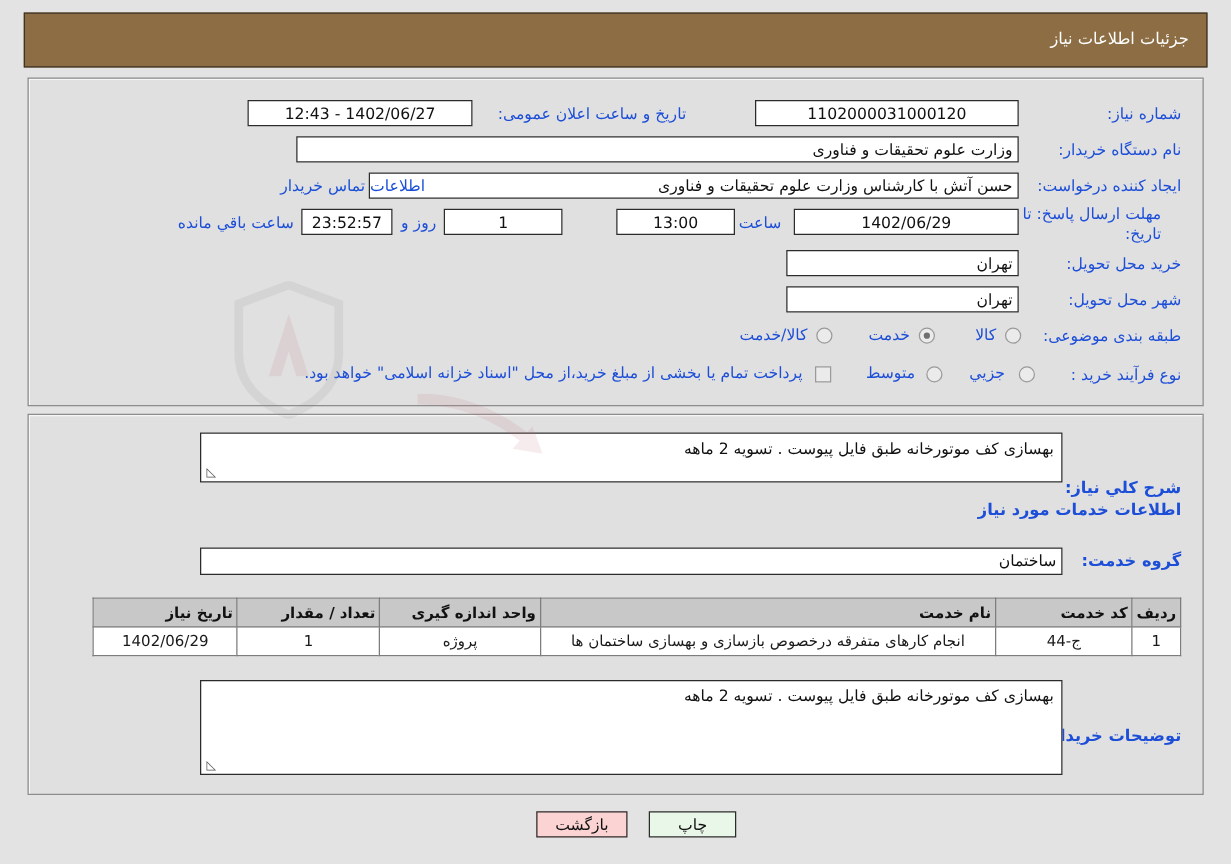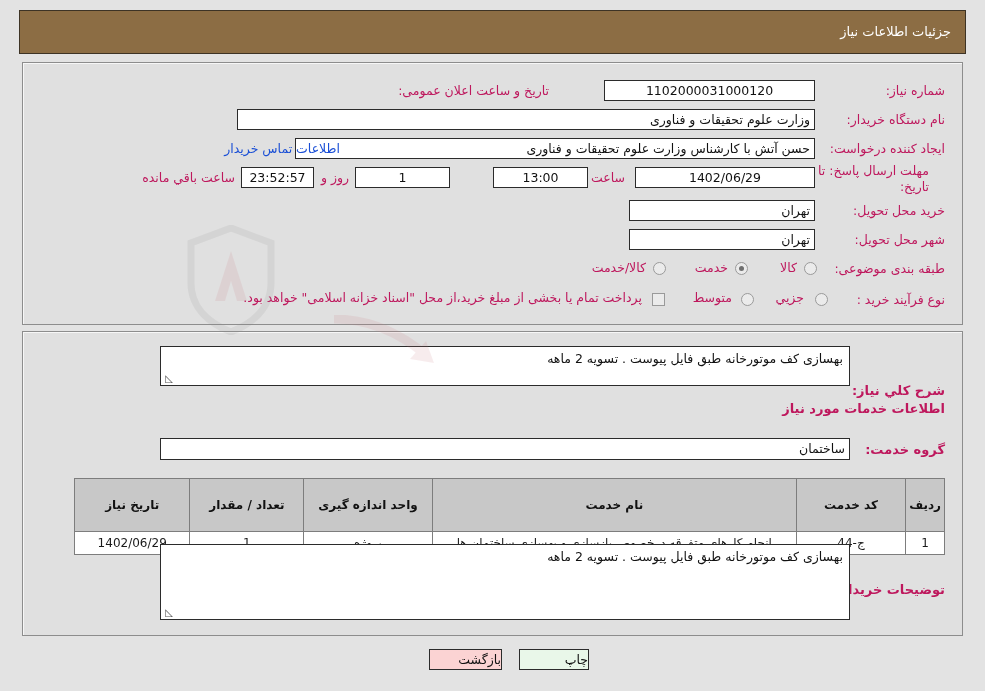--- a/index.html
+++ b/index.html
@@ -29,21 +29,21 @@
     position:absolute;
     background:#e0e0e0;
     border:1px solid #8d8d8d;
     box-sizing:border-box;
     box-shadow:1px 1px 0 #f7f7f7 inset;
   }
   #panel-top{left:22px;top:62px;width:941px;height:263px;}
   #panel-mid{left:22px;top:331px;width:941px;height:305px;}
 
   
-  .lbl{position:absolute;font-size:12.5px;color:#be185d;white-space:nowrap;}
+  .lbl{position:absolute;font-size:12.5px;color:#1d4ed8;white-space:nowrap;}
   .lbl.b{font-weight:bold;}
   .fld{
     position:absolute;background:#ffffff;border:1px solid #2b2b2b;
     box-sizing:border-box;font-size:12.5px;color:#111;
     line-height:20px;text-align:right;padding:0 4px;
     white-space:nowrap;overflow:hidden;
     font-family:"DejaVu Sans","Liberation Sans",sans-serif;
   }
   .fld.c{text-align:center;padding:0;}
   .fld.yellow{background:#ffffff;}
@@ -74,32 +74,32 @@
     color:#555;font-size:10px;line-height:10px;
   }
 
   
   .tbl{
     position:absolute;border-collapse:collapse;
     font-size:12px;background:#fff;
   }
   .tbl th{
     background:#c8c8c8;border:1px solid #7d7d7d;
-    font-weight:bold;color:#111;padding:19px 3px;
-    text-align:center;font-size:12px;
+    font-weight:bold;color:#111;padding:4px 3px;
+    text-align:right;font-size:12px;
   }
   .tbl td{
     border:1px solid #7d7d7d;padding:4px 3px;
     text-align:center;background:#ffffff;font-size:12px;
   }
 
   
   .btn{
     position:absolute;border:1px solid #2b2b2b;box-sizing:border-box;
-    font-size:12.5px;line-height:19px;height:21px;
+    font-size:12.5px;text-align:center;line-height:19px;height:21px;
     cursor:pointer;color:#111;
     font-family:"DejaVu Sans","Liberation Sans",sans-serif;
   }
   .btn.print{background:#e9f7e9;}
   .btn.back{background:#fbd3d3;}
 
   
   .wm{
     position:absolute;left:0;top:215px;width:985px;height:150px;
     pointer-events:none;opacity:.13;
@@ -123,20 +123,21 @@
   <div class="hdr">
     <div class="hdr-title">جزئیات اطلاعات نیاز</div>
   </div>
 
   <div class="panel" id="panel-top">
 
     <div class="lbl" style="right:17px;top:20px;">شماره نیاز:</div>
     <div class="fld c" style="right:147px;top:17px;width:211px;height:21px;">1102000031000120</div>
 
     <div class="lbl" style="right:413px;top:20px;">تاریخ و ساعت اعلان عمومی:</div>
+    <div class="fld c" style="right:584px;top:17px;width:180px;height:21px;">1402/06/27 - 12:43</div>
 
     <div class="lbl" style="right:17px;top:49px;">نام دستگاه خریدار:</div>
     <div class="fld" style="right:147px;top:46px;width:578px;height:21px;">وزارت علوم  تحقیقات و فناوری</div>
 
     <div class="lbl" style="right:17px;top:78px;">ایجاد کننده درخواست:</div>
     <div class="fld" style="right:147px;top:75px;width:520px;height:21px;">حسن آتش با کارشناس وزارت علوم  تحقیقات و فناوری</div>
     <div class="link" style="right:622px;top:78px;">اطلاعات تماس خریدار</div>
 
     <div class="lbl" style="right:33px;top:100px;width:124px;white-space:normal;line-height:16px;">مهلت ارسال پاسخ: تا تاریخ:</div>
     <div class="fld c" style="right:147px;top:104px;width:180px;height:21px;">1402/06/29</div>

